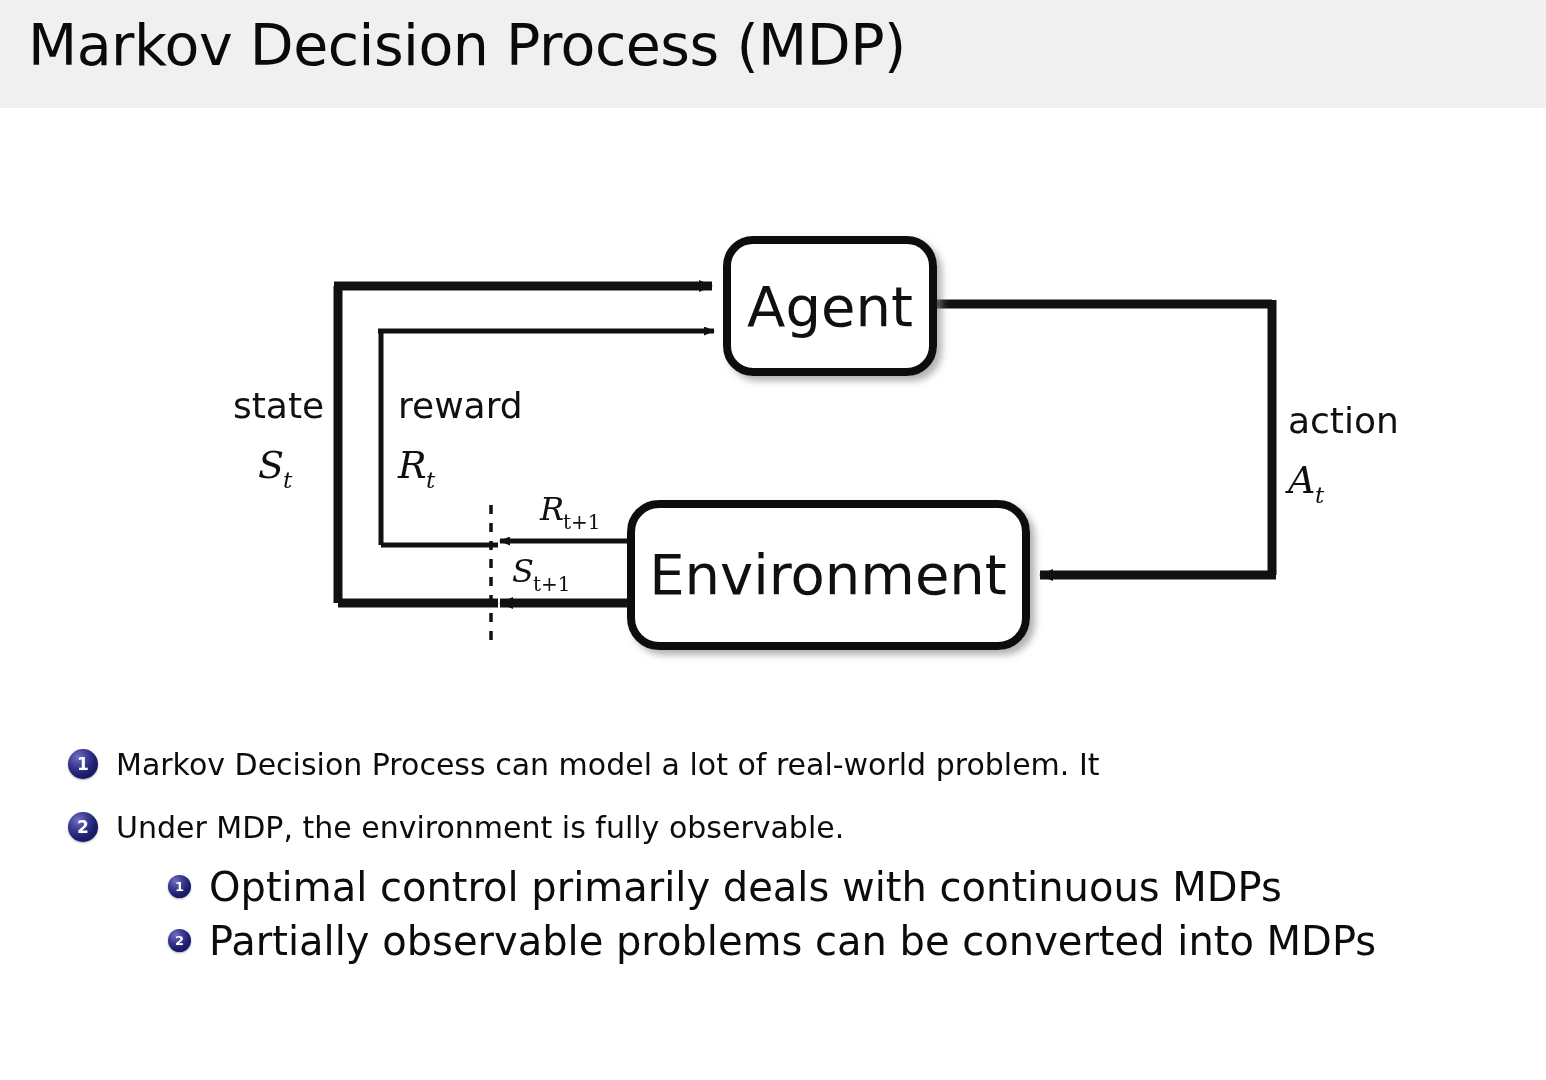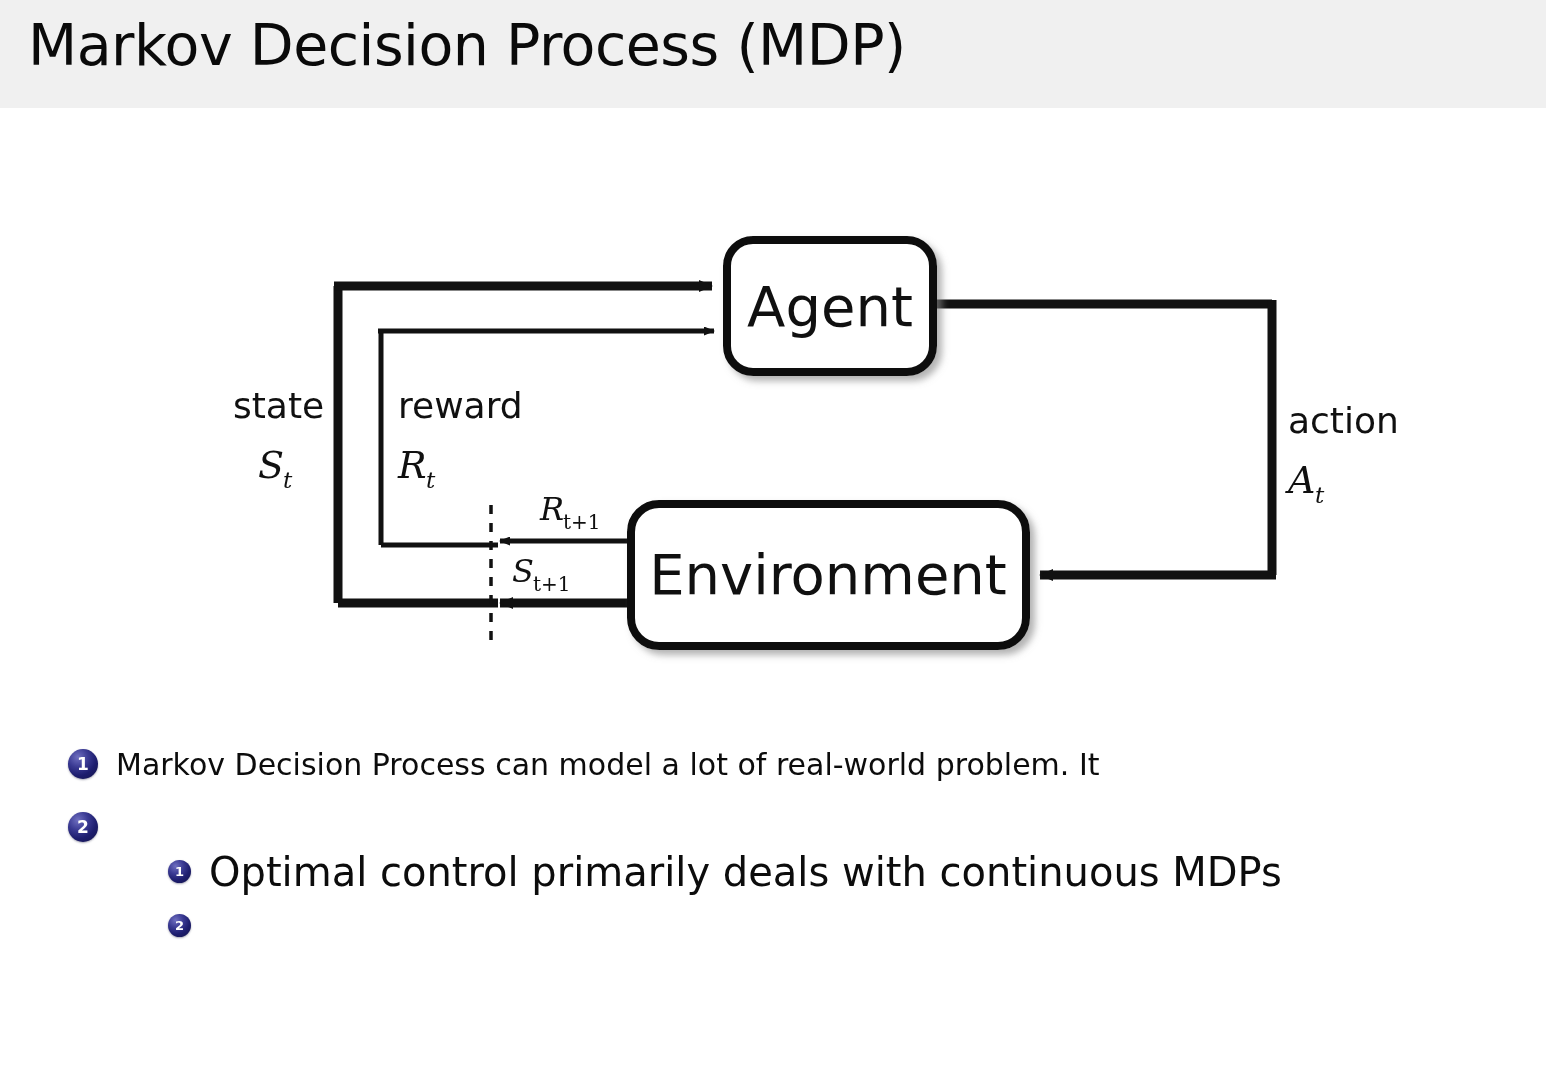--- a/index.html
+++ b/index.html
@@ -250,26 +250,30 @@
 
     <div class="bullet-row level1">
       <div class="badge b1">1</div>
       <div class="bullet-text">
         <span class="line">Markov Decision Process can model a lot of real-world problem. It</span>
       </div>
     </div>
 
     <div class="bullet-row level1">
       <div class="badge b1">2</div>
+      <div class="bullet-text">
+        <span class="line">Under MDP, the environment is fully observable.</span>
+      </div>
     </div>
 
     <div class="bullet-row level2">
       <div class="badge b2">1</div>
       <div class="bullet-text">Optimal control primarily deals with continuous MDPs</div>
     </div>
 
     <div class="bullet-row level2">
       <div class="badge b2">2</div>
+      <div class="bullet-text">Partially observable problems can be converted into MDPs</div>
     </div>
 
   </div>
 
 </div>
 
 </body></html>

